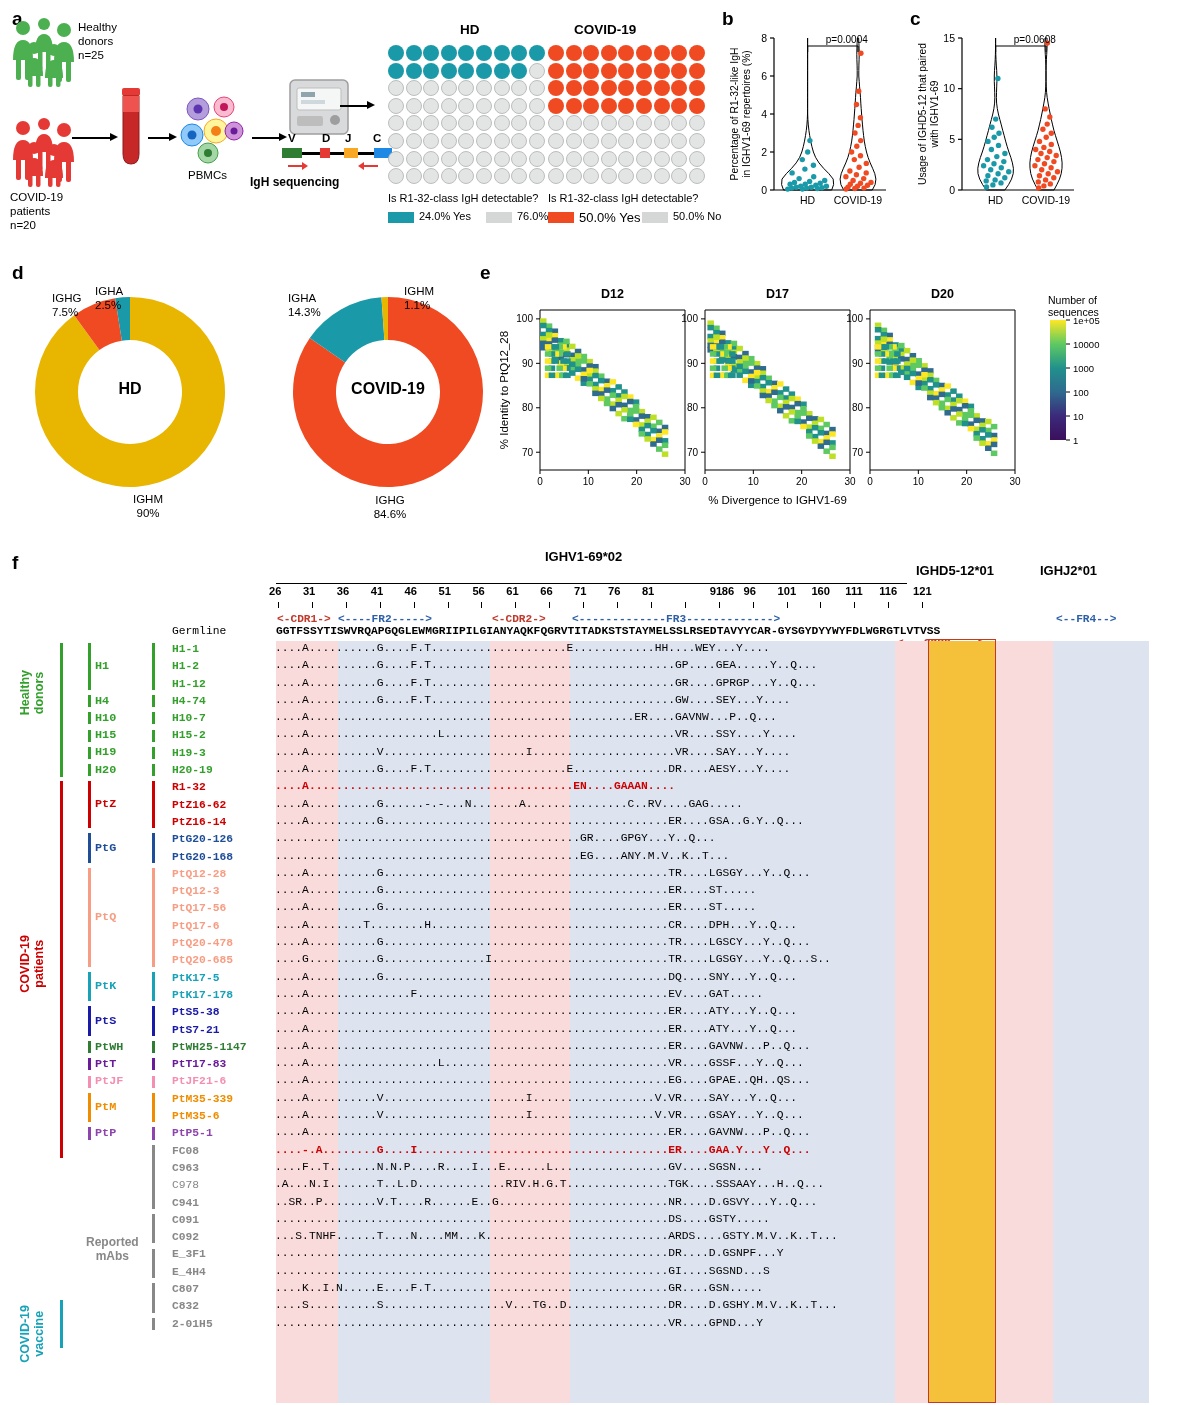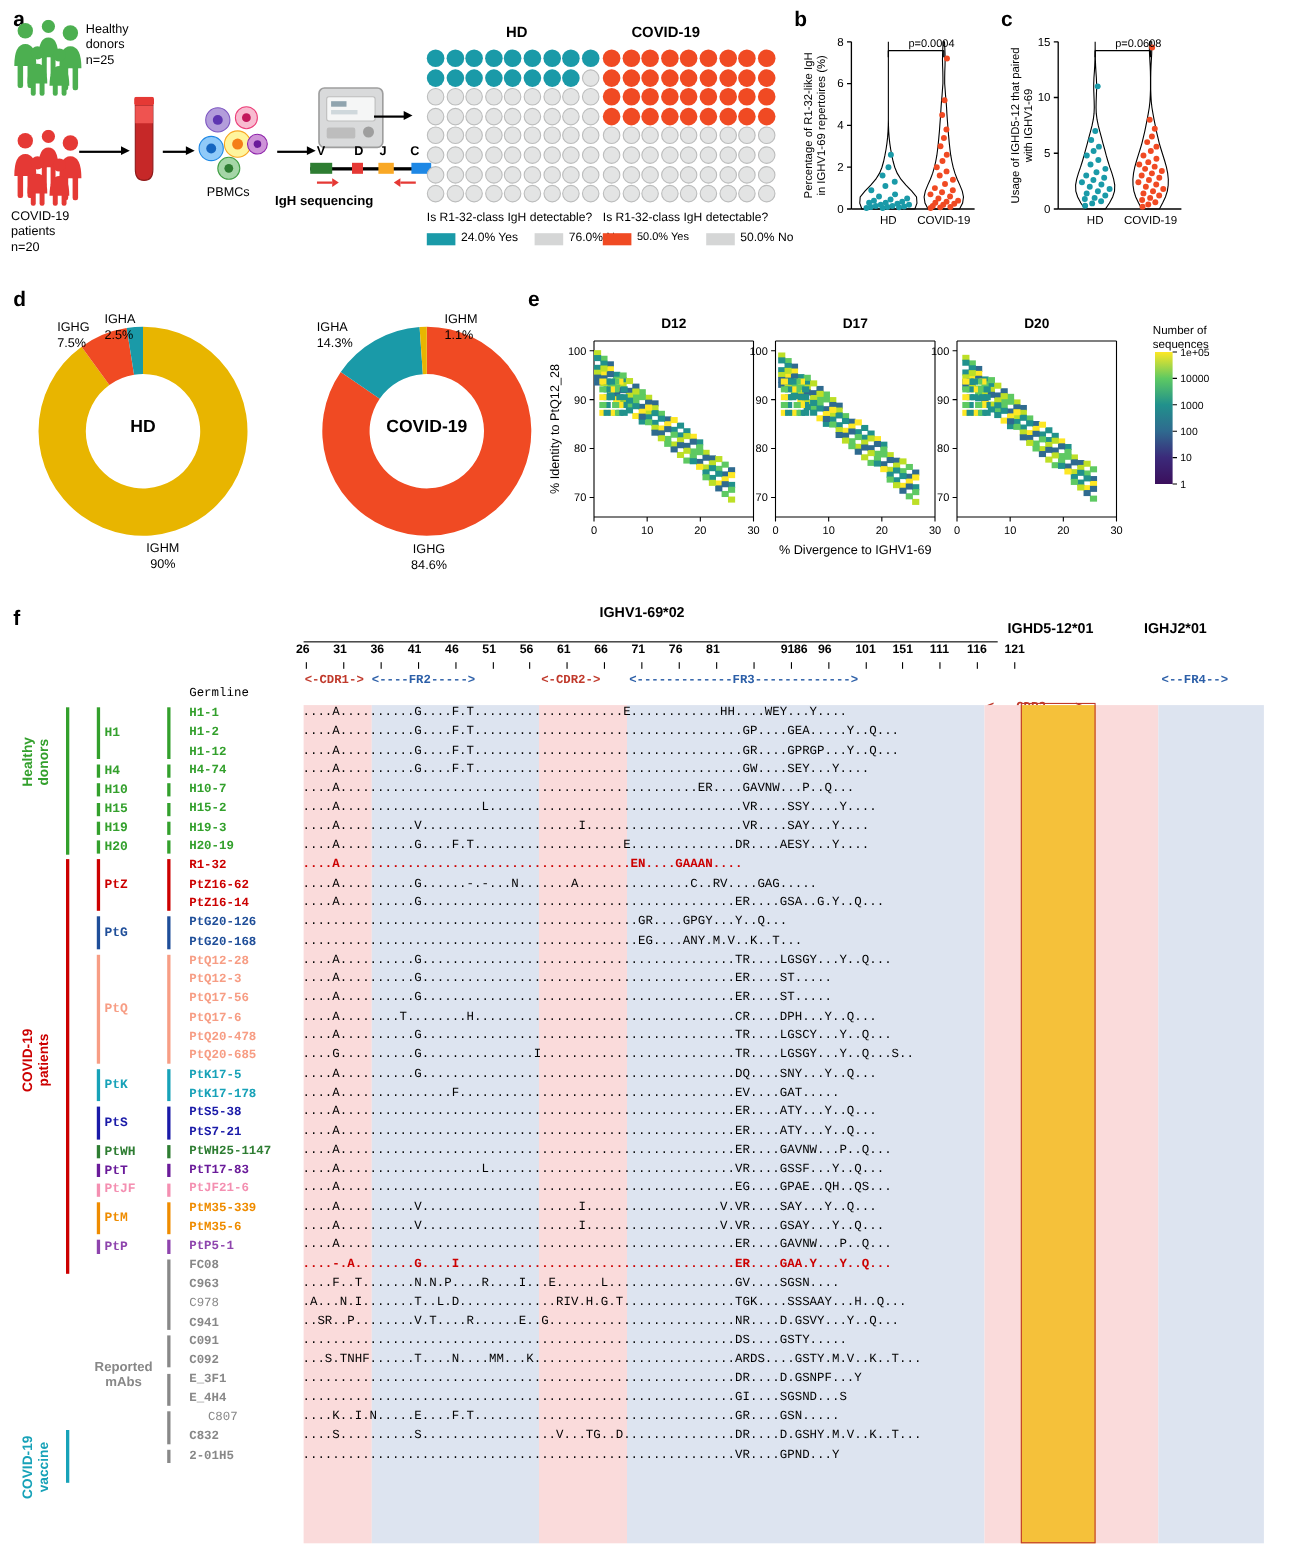--- a/index.html
+++ b/index.html
@@ -339,21 +339,21 @@
     <div class="dot" style="left: 35.2px; top: 123.2px; background: rgb(227, 228, 228); border: 1px solid rgb(188, 189, 189);"></div>
     <div class="dot" style="left: 52.8px; top: 123.2px; background: rgb(227, 228, 228); border: 1px solid rgb(188, 189, 189);"></div>
     <div class="dot" style="left: 70.4px; top: 123.2px; background: rgb(227, 228, 228); border: 1px solid rgb(188, 189, 189);"></div>
     <div class="dot" style="left: 88px; top: 123.2px; background: rgb(227, 228, 228); border: 1px solid rgb(188, 189, 189);"></div>
     <div class="dot" style="left: 105.6px; top: 123.2px; background: rgb(227, 228, 228); border: 1px solid rgb(188, 189, 189);"></div>
     <div class="dot" style="left: 123.2px; top: 123.2px; background: rgb(227, 228, 228); border: 1px solid rgb(188, 189, 189);"></div>
     <div class="dot" style="left: 140.8px; top: 123.2px; background: rgb(227, 228, 228); border: 1px solid rgb(188, 189, 189);"></div>
   </div>
 <div class="lbl-small" style="left:548px;top:192px;font-size:11px;">Is R1-32-class IgH detectable?</div>
 <div class="legend-sq" style="left:548px;top:212px;background:#f04a23;"></div>
-<div class="lbl-small" style="left:579px;top:210px;font-size:10px;">50.0% Yes</div>
+<div class="lbl-small" style="left:579px;top:210px;font-size:13px;">50.0% Yes</div>
 <div class="legend-sq" style="left:642px;top:212px;background:#d5d6d6;"></div>
 <div class="lbl-small" style="left:673px;top:210px;font-size:11px;">50.0% No</div>
 
 <div class="panel-letter" style="left:722px;top:8px;">b</div>
 <div id="panel-b" style="position:absolute;left:722px;top:10px;width:180px;height:215px;"><svg width="180" height="215">
       <line x1="52" y1="28" x2="52" y2="180" stroke="#000" stroke-width="1.2"></line>
       <line x1="52" y1="180" x2="164" y2="180" stroke="#000" stroke-width="1.2"></line>
       <line x1="48" y1="180" x2="52" y2="180" stroke="#000" stroke-width="1.2"></line>
       <text x="45" y="183.5" font-size="10.5" text-anchor="end" fill="#000" font-family="&quot;Liberation Sans&quot;, sans-serif">0</text>
       <line x1="48" y1="142" x2="52" y2="142" stroke="#000" stroke-width="1.2"></line>
@@ -1085,21 +1085,21 @@
       <div class="num-lbl" style="position: absolute; left: 196.4px; top: 0px;">56</div>
       <div class="num-lbl" style="position: absolute; left: 230.3px; top: 0px;">61</div>
       <div class="num-lbl" style="position: absolute; left: 264.2px; top: 0px;">66</div>
       <div class="num-lbl" style="position: absolute; left: 298.1px; top: 0px;">71</div>
       <div class="num-lbl" style="position: absolute; left: 332px; top: 0px;">76</div>
       <div class="num-lbl" style="position: absolute; left: 365.9px; top: 0px;">81</div>
       <div class="num-lbl" style="position: absolute; left: 399.8px; top: 0px; margin-left: 46px;">86</div>
       <div class="num-lbl" style="position: absolute; left: 433.7px; top: 0px;">91</div>
       <div class="num-lbl" style="position: absolute; left: 467.6px; top: 0px;">96</div>
       <div class="num-lbl" style="position: absolute; left: 501.5px; top: 0px;">101</div>
-      <div class="num-lbl" style="position: absolute; left: 535.4px; top: 0px;">151</div>
+      <div class="num-lbl" style="position: absolute; left: 535.4px; top: 0px;">160</div>
       <div class="num-lbl" style="position: absolute; left: 569.3px; top: 0px;">111</div>
       <div class="num-lbl" style="position: absolute; left: 603.2px; top: 0px;">116</div>
       <div class="num-lbl" style="position: absolute; left: 637.1px; top: 0px;">121</div>
     </div>
 
   <div id="posticks" style="position:absolute;left:276px;top:57px;height:8px;">
       <div style="position: absolute; left: 2px; top: 0px; width: 1px; height: 6px; background: rgb(0, 0, 0);"></div>
       <div style="position: absolute; left: 35.9px; top: 0px; width: 1px; height: 6px; background: rgb(0, 0, 0);"></div>
       <div style="position: absolute; left: 69.8px; top: 0px; width: 1px; height: 6px; background: rgb(0, 0, 0);"></div>
       <div style="position: absolute; left: 103.7px; top: 0px; width: 1px; height: 6px; background: rgb(0, 0, 0);"></div>
@@ -1122,20 +1122,21 @@
     </div>
 
   <div class="reg-lbl" style="left:277px;top:68px;color:#c0392b;">&lt;-CDR1-&gt;</div>
   <div class="reg-lbl" style="left:338px;top:68px;color:#2c5fa8;">&lt;----FR2-----&gt;</div>
   <div class="reg-lbl" style="left:492px;top:68px;color:#c0392b;">&lt;-CDR2-&gt;</div>
   <div class="reg-lbl" style="left:572px;top:68px;color:#2c5fa8;">&lt;-------------FR3-------------&gt;</div>
   <div class="reg-lbl" style="left:897px;top:68px;color:#c0392b;margin-top:24px;">&lt;---CDR3----&gt;</div>
   <div class="reg-lbl" style="left:1056px;top:68px;color:#2c5fa8;">&lt;--FR4--&gt;</div>
 
   <div class="name-col" style="left:172px;top:78px;">Germline</div>
+  <div class="mono" style="position:absolute;left:276px;top:78px;font-size:11.3px;line-height:17.3px;white-space:pre;z-index:4;font-weight:bold;">GGTFSSYTISWVRQAPGQGLEWMGRIIPILGIANYAQKFQGRVTITADKSTSTAYMELSSLRSEDTAVYYCAR-GYSGYDYYWYFDLWGRGTLVTVSS</div>
 
   <div id="names" style="position:absolute;left:172px;top:96px;">
       <div class="name-col" style="position: relative; color: rgb(51, 160, 44); font-weight: bold;">H1-1</div>
       <div class="name-col" style="position: relative; color: rgb(51, 160, 44); font-weight: bold;">H1-2</div>
       <div class="name-col" style="position: relative; color: rgb(51, 160, 44); font-weight: bold;">H1-12</div>
       <div class="name-col" style="position: relative; color: rgb(51, 160, 44); font-weight: bold;">H4-74</div>
       <div class="name-col" style="position: relative; color: rgb(51, 160, 44); font-weight: bold;">H10-7</div>
       <div class="name-col" style="position: relative; color: rgb(51, 160, 44); font-weight: bold;">H15-2</div>
       <div class="name-col" style="position: relative; color: rgb(51, 160, 44); font-weight: bold;">H19-3</div>
       <div class="name-col" style="position: relative; color: rgb(51, 160, 44); font-weight: bold;">H20-19</div>
@@ -1161,21 +1162,21 @@
       <div class="name-col" style="position: relative; color: rgb(239, 140, 0); font-weight: bold;">PtM35-6</div>
       <div class="name-col" style="position: relative; color: rgb(142, 68, 173); font-weight: bold;">PtP5-1</div>
       <div class="name-col" style="position: relative; color: rgb(136, 136, 136); font-weight: bold;">FC08</div>
       <div class="name-col" style="position: relative; color: rgb(136, 136, 136); font-weight: bold;">C963</div>
       <div class="name-col" style="position: relative; color: rgb(136, 136, 136); font-weight: normal;">C978</div>
       <div class="name-col" style="position: relative; color: rgb(136, 136, 136); font-weight: bold;">C941</div>
       <div class="name-col" style="position: relative; color: rgb(136, 136, 136); font-weight: bold;">C091</div>
       <div class="name-col" style="position: relative; color: rgb(136, 136, 136); font-weight: bold;">C092</div>
       <div class="name-col" style="position: relative; color: rgb(136, 136, 136); font-weight: bold;">E_3F1</div>
       <div class="name-col" style="position: relative; color: rgb(136, 136, 136); font-weight: bold;">E_4H4</div>
-      <div class="name-col" style="position: relative; color: rgb(136, 136, 136); font-weight: normal; margin-left: 17px;">C807</div>
+      <div class="name-col" style="position: relative; color: rgb(136, 136, 136); font-weight: bold;">C807</div>
       <div class="name-col" style="position: relative; color: rgb(136, 136, 136); font-weight: bold;">C832</div>
       <div class="name-col" style="position: relative; color: rgb(136, 136, 136); font-weight: bold;">2-01H5</div>
     </div>
   <div id="aln"><div class="aln-row">....A..........G....F.T....................E............HH....WEY...Y....</div><div class="aln-row">....A..........G....F.T....................................GP....GEA.....Y..Q...</div><div class="aln-row">....A..........G....F.T....................................GR....GPRGP...Y..Q...</div><div class="aln-row">....A..........G....F.T....................................GW....SEY...Y....</div><div class="aln-row">....A................................................ER....GAVNW...P..Q...</div><div class="aln-row">....A...................L..................................VR....SSY....Y....</div><div class="aln-row">....A..........V.....................I.....................VR....SAY...Y....</div><div class="aln-row">....A..........G....F.T....................E..............DR....AESY...Y....</div><div class="aln-row" style="color: rgb(204, 0, 0); font-weight: bold;">....A.......................................EN....GAAAN....</div><div class="aln-row">....A..........G......-.-...N.......A...............C..RV....GAG.....</div><div class="aln-row">....A..........G..........................................ER....GSA..G.Y..Q...</div><div class="aln-row">.............................................GR....GPGY...Y..Q...</div><div class="aln-row">.............................................EG....ANY.M.V..K..T...</div><div class="aln-row">....A..........G..........................................TR....LGSGY...Y..Q...</div><div class="aln-row">....A..........G..........................................ER....ST.....</div><div class="aln-row">....A..........G..........................................ER....ST.....</div><div class="aln-row">....A........T........H...................................CR....DPH...Y..Q...</div><div class="aln-row">....A..........G..........................................TR....LGSCY...Y..Q...</div><div class="aln-row">....G..........G...............I..........................TR....LGSGY...Y..Q...S..</div><div class="aln-row">....A..........G..........................................DQ....SNY...Y..Q...</div><div class="aln-row">....A...............F.....................................EV....GAT.....</div><div class="aln-row">....A.....................................................ER....ATY...Y..Q...</div><div class="aln-row">....A.....................................................ER....ATY...Y..Q...</div><div class="aln-row">....A.....................................................ER....GAVNW...P..Q...</div><div class="aln-row">....A...................L.................................VR....GSSF...Y..Q...</div><div class="aln-row">....A.....................................................EG....GPAE..QH..QS...</div><div class="aln-row">....A..........V.....................I..................V.VR....SAY...Y..Q...</div><div class="aln-row">....A..........V.....................I..................V.VR....GSAY...Y..Q...</div><div class="aln-row">....A.....................................................ER....GAVNW...P..Q...</div><div class="aln-row" style="color: rgb(204, 0, 0); font-weight: bold;">....-.A........G....I.....................................ER....GAA.Y...Y..Q...</div><div class="aln-row">....F..T.......N.N.P....R....I...E......L.................GV....SGSN....</div><div class="aln-row">.A...N.I.......T..L.D.............RIV.H.G.T...............TGK....SSSAAY...H..Q...</div><div class="aln-row">..SR..P........V.T....R......E..G.........................NR....D.GSVY...Y..Q...</div><div class="aln-row">..........................................................DS....GSTY.....</div><div class="aln-row">...S.TNHF......T....N....MM...K...........................ARDS....GSTY.M.V..K..T...</div><div class="aln-row">..........................................................DR....D.GSNPF...Y</div><div class="aln-row">..........................................................GI....SGSND...S</div><div class="aln-row">....K..I.N.....E....F.T...................................GR....GSN.....</div><div class="aln-row">....S..........S..................V...TG..D...............DR....D.GSHY.M.V..K..T...</div><div class="aln-row">..........................................................VR....GPND...Y</div></div>
 
   <div id="groupbars" style="position:absolute;left:0;top:96px;width:175px;">
       <div class="vbar" style="left: 152px; top: 2px; height: 46.9px; background: rgb(51, 160, 44);"></div>
       <div style="position: absolute; left: 95px; top: 17.95px; font-size: 11.8px; font-weight: bold; color: rgb(51, 160, 44); font-family: &quot;Liberation Mono&quot;, monospace;">H1</div>
       <div class="vbar" style="left: 88px; top: 2px; height: 46.9px; background: rgb(51, 160, 44);"></div>
       <div class="vbar" style="left: 152px; top: 53.9px; height: 12.3px; background: rgb(51, 160, 44);"></div>

